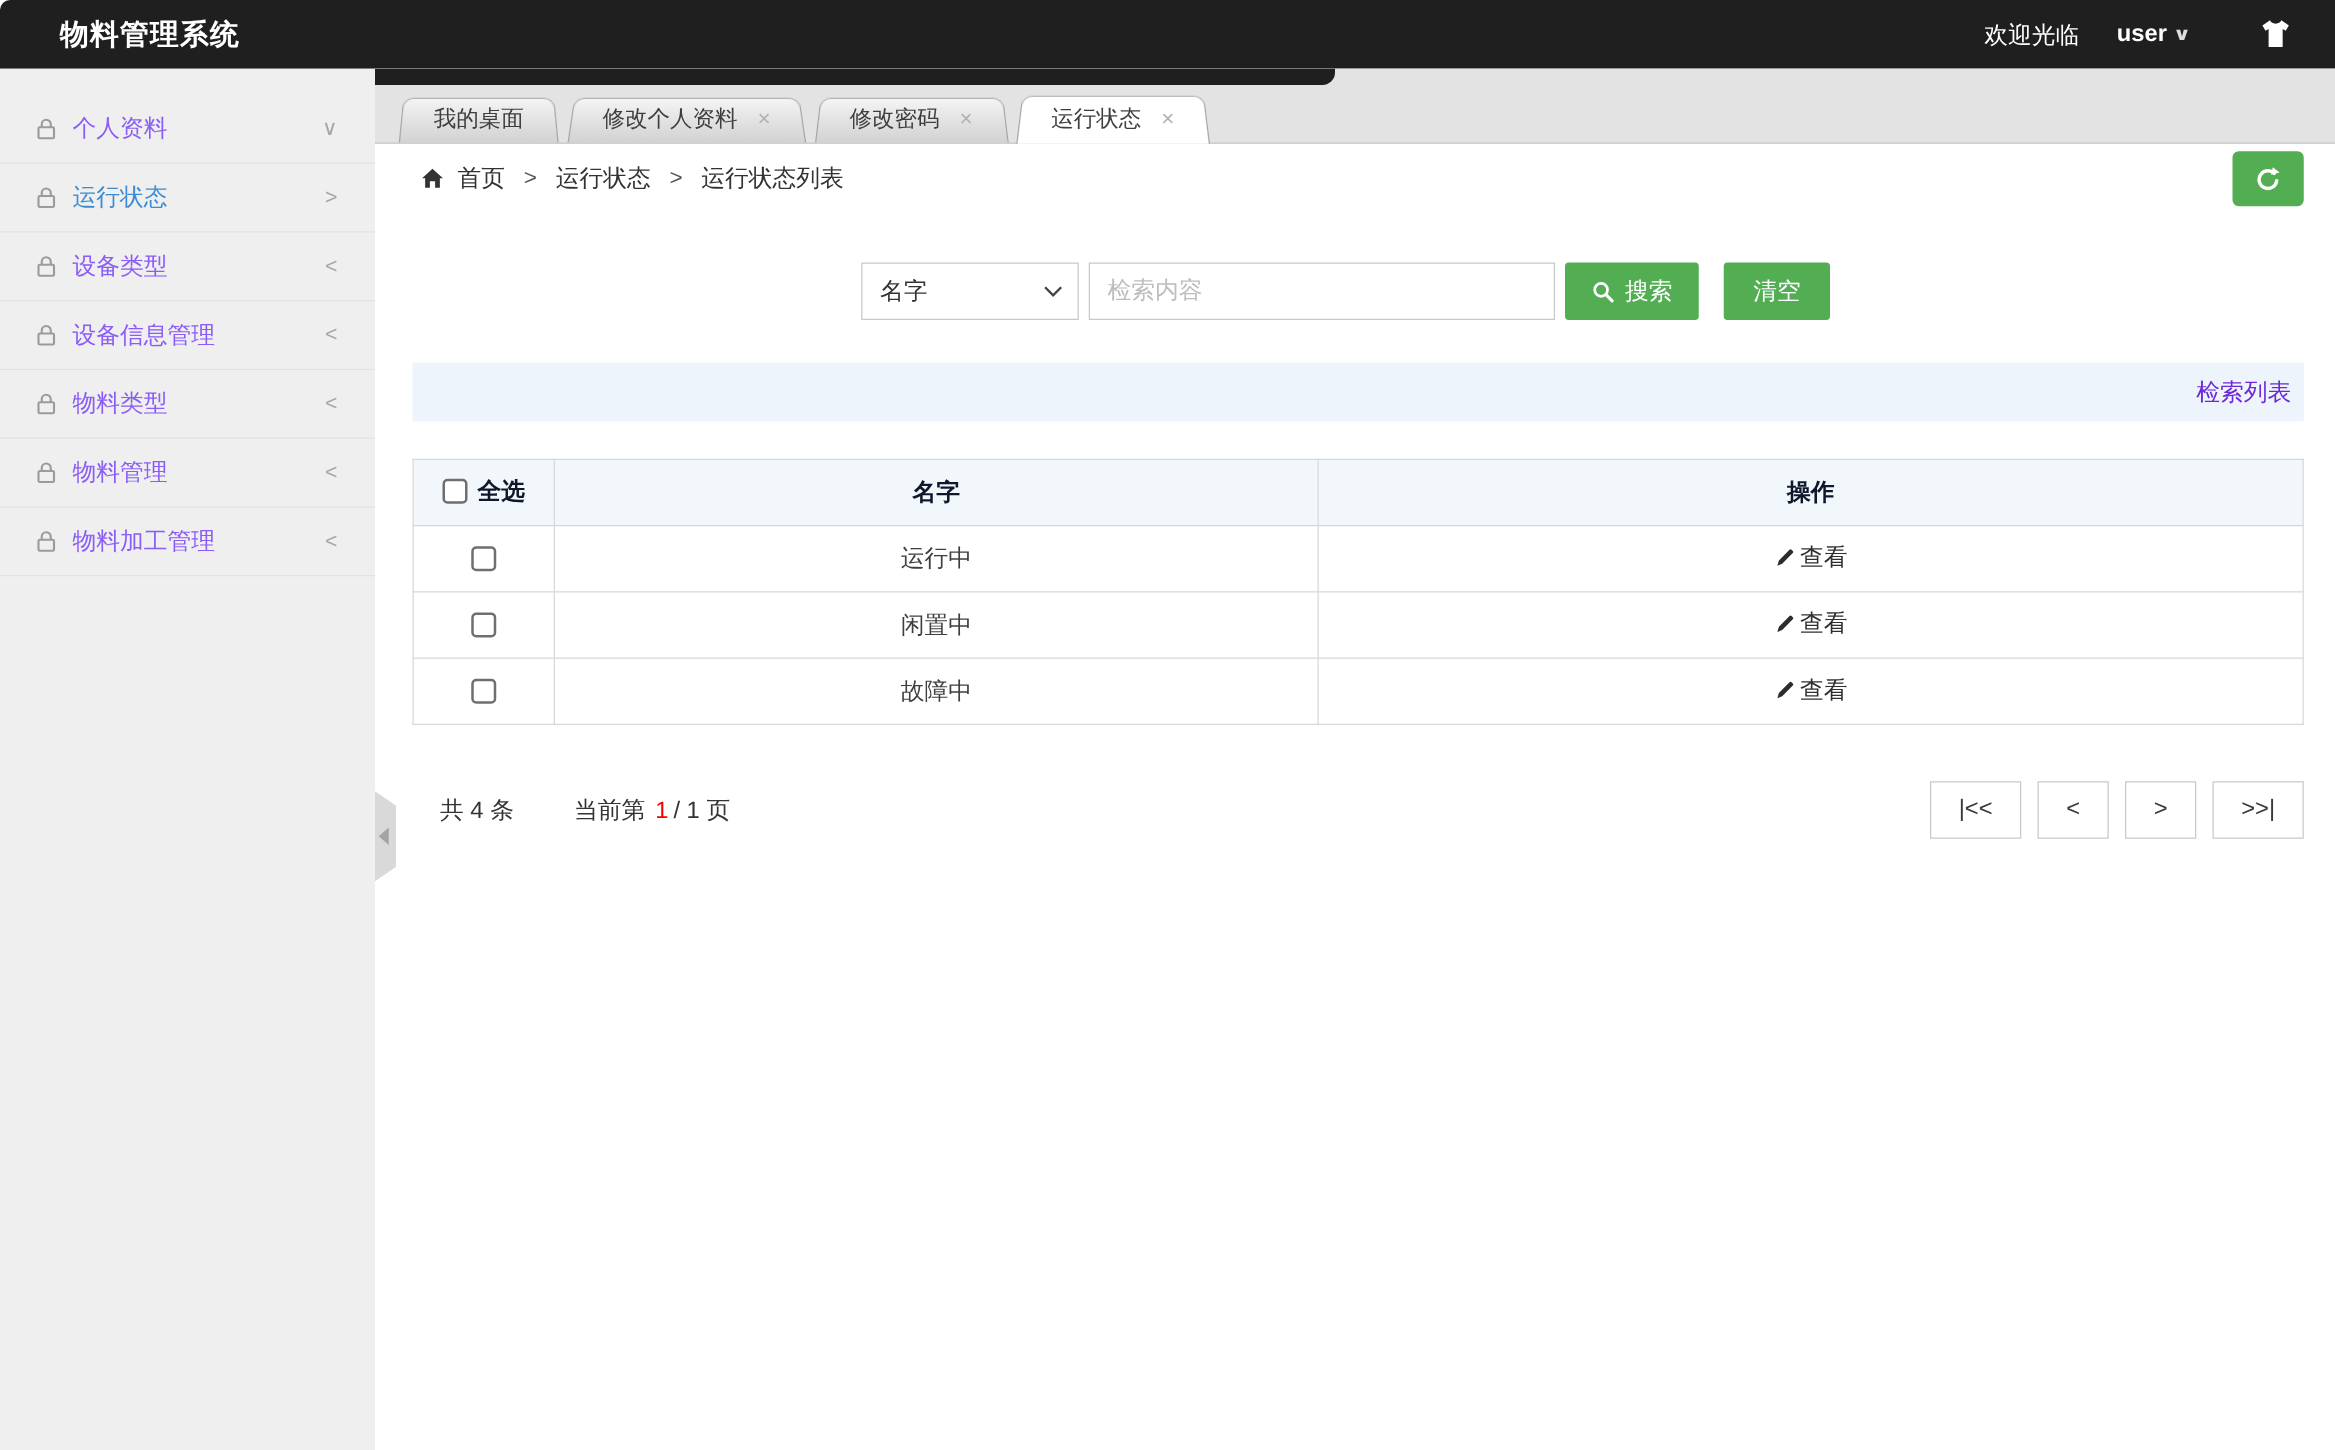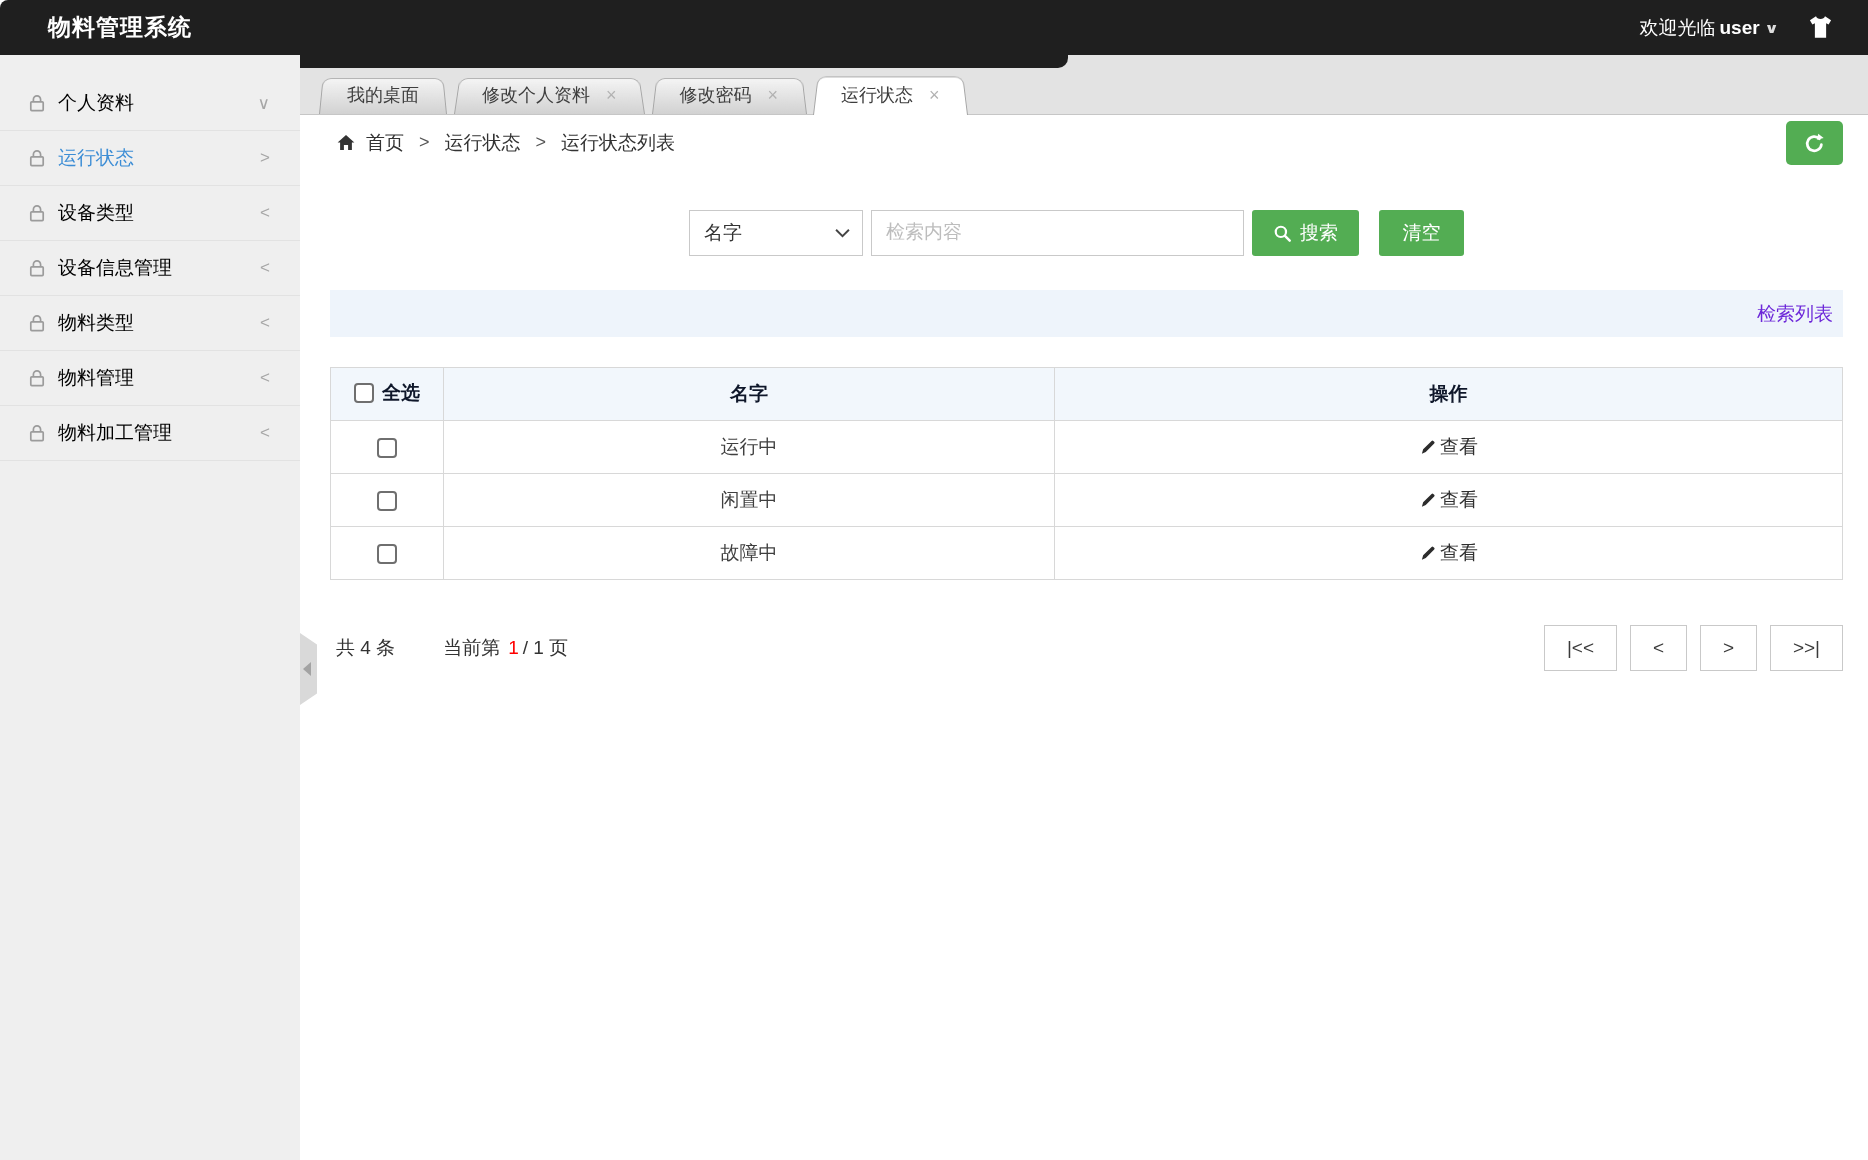--- a/index.html
+++ b/index.html
@@ -7,32 +7,32 @@
     --header-bg:#1f1f1f; --thead-bg:#f2f7fc; --bar-bg:#eef4fb;
   }
   *{margin:0;padding:0;box-sizing:border-box;}
   html,body{width:1868px;height:1160px;overflow:hidden;}
   body{font-family:"Liberation Sans","DejaVu Sans",sans-serif;background:#fff;color:#333;}
 
   
   .app-header{height:55px;background:var(--header-bg);display:flex;align-items:center;
     justify-content:space-between;padding:0 34px 0 48px;border-radius:8px 0 0 0;}
   .app-title{color:#fff;font-size:23px;font-weight:bold;letter-spacing:1px;}
-  .header-right{display:flex;align-items:center;color:#fff;font-size:19px;gap:4px;text-align:center;}
+  .header-right{display:flex;align-items:center;color:#fff;font-size:19px;gap:30px;text-align:center;}
   .welcome{font-weight:normal;}
   .userbox{display:flex;align-items:center;gap:6px;font-weight:bold;cursor:pointer;}
   .user-caret{font-size:14px;color:#ddd;transform:scaleX(1.3);}
   .tshirt{margin-left:26px;cursor:pointer;display:flex;}
 
   
   .layout{display:flex;height:1105px;position:relative;}
   .sidebar{width:300px;background:#efefef;padding-top:21px;flex:none;}
   .side-item{height:55px;display:flex;align-items:center;position:relative;
     padding-left:27px;gap:11px;border-bottom:1px solid #e2e2e2;cursor:pointer;}
-  .side-item .lbl{font-size:19px;color:#000000;}
+  .side-item .lbl{font-size:19px;color:#8b5cf6;}
   .side-item.active .lbl{color:var(--blue);}
   .side-item .chev{position:absolute;right:30px;color:#a6a6a6;font-size:17px;}
 
   .collapse-handle{position:absolute;left:300px;top:578px;width:17px;height:72px;
     background:#d9d9d9;clip-path:polygon(0 0,100% 16%,100% 84%,0 100%);
     display:flex;align-items:center;justify-content:center;cursor:pointer;z-index:5;}
   .collapse-handle .tri{width:0;height:0;border-top:7px solid transparent;
     border-bottom:7px solid transparent;border-right:8px solid #a3a3a3;margin-right:3px;}
 
   .main{flex:1;display:flex;flex-direction:column;background:#fff;min-width:0;}
@@ -83,21 +83,21 @@
     font-size:19px;color:#3f3f3f;}
   table.grid th{background:var(--thead-bg);font-weight:bold;color:#0f172a;}
   .col-check{width:113px;}
   .col-name{width:611px;}
   .chkbox{display:inline-block;width:20px;height:20px;border:2px solid #6f6f6f;border-radius:4px;
     background:#fff;vertical-align:middle;cursor:pointer;}
   .selall{display:inline-flex;align-items:center;gap:8px;}
   .action-link{display:inline-flex;align-items:center;gap:3px;color:#2f2f2f;cursor:pointer;}
 
   .pg-row{margin-top:45px;display:flex;align-items:center;font-size:19px;color:#333;}
-  .pg-total{margin-left:6px;}
+  .pg-total{margin-left:22px;}
   .pg-cur{margin-left:48px;}
   .pg-cur .cur{color:var(--red);margin:0 4px 0 8px;}
   .pg-btns{margin-left:auto;display:flex;gap:13px;}
   .pg-btn{height:46px;background:#fff;border:1px solid #c9c9c9;color:#3a3a3a;font-size:19px;
     display:flex;align-items:center;justify-content:center;cursor:pointer;font-family:inherit;}
   .pg-first,.pg-last{width:73px;}
   .pg-prev,.pg-next{width:57px;}
 </style>
 </head>
 <body>

